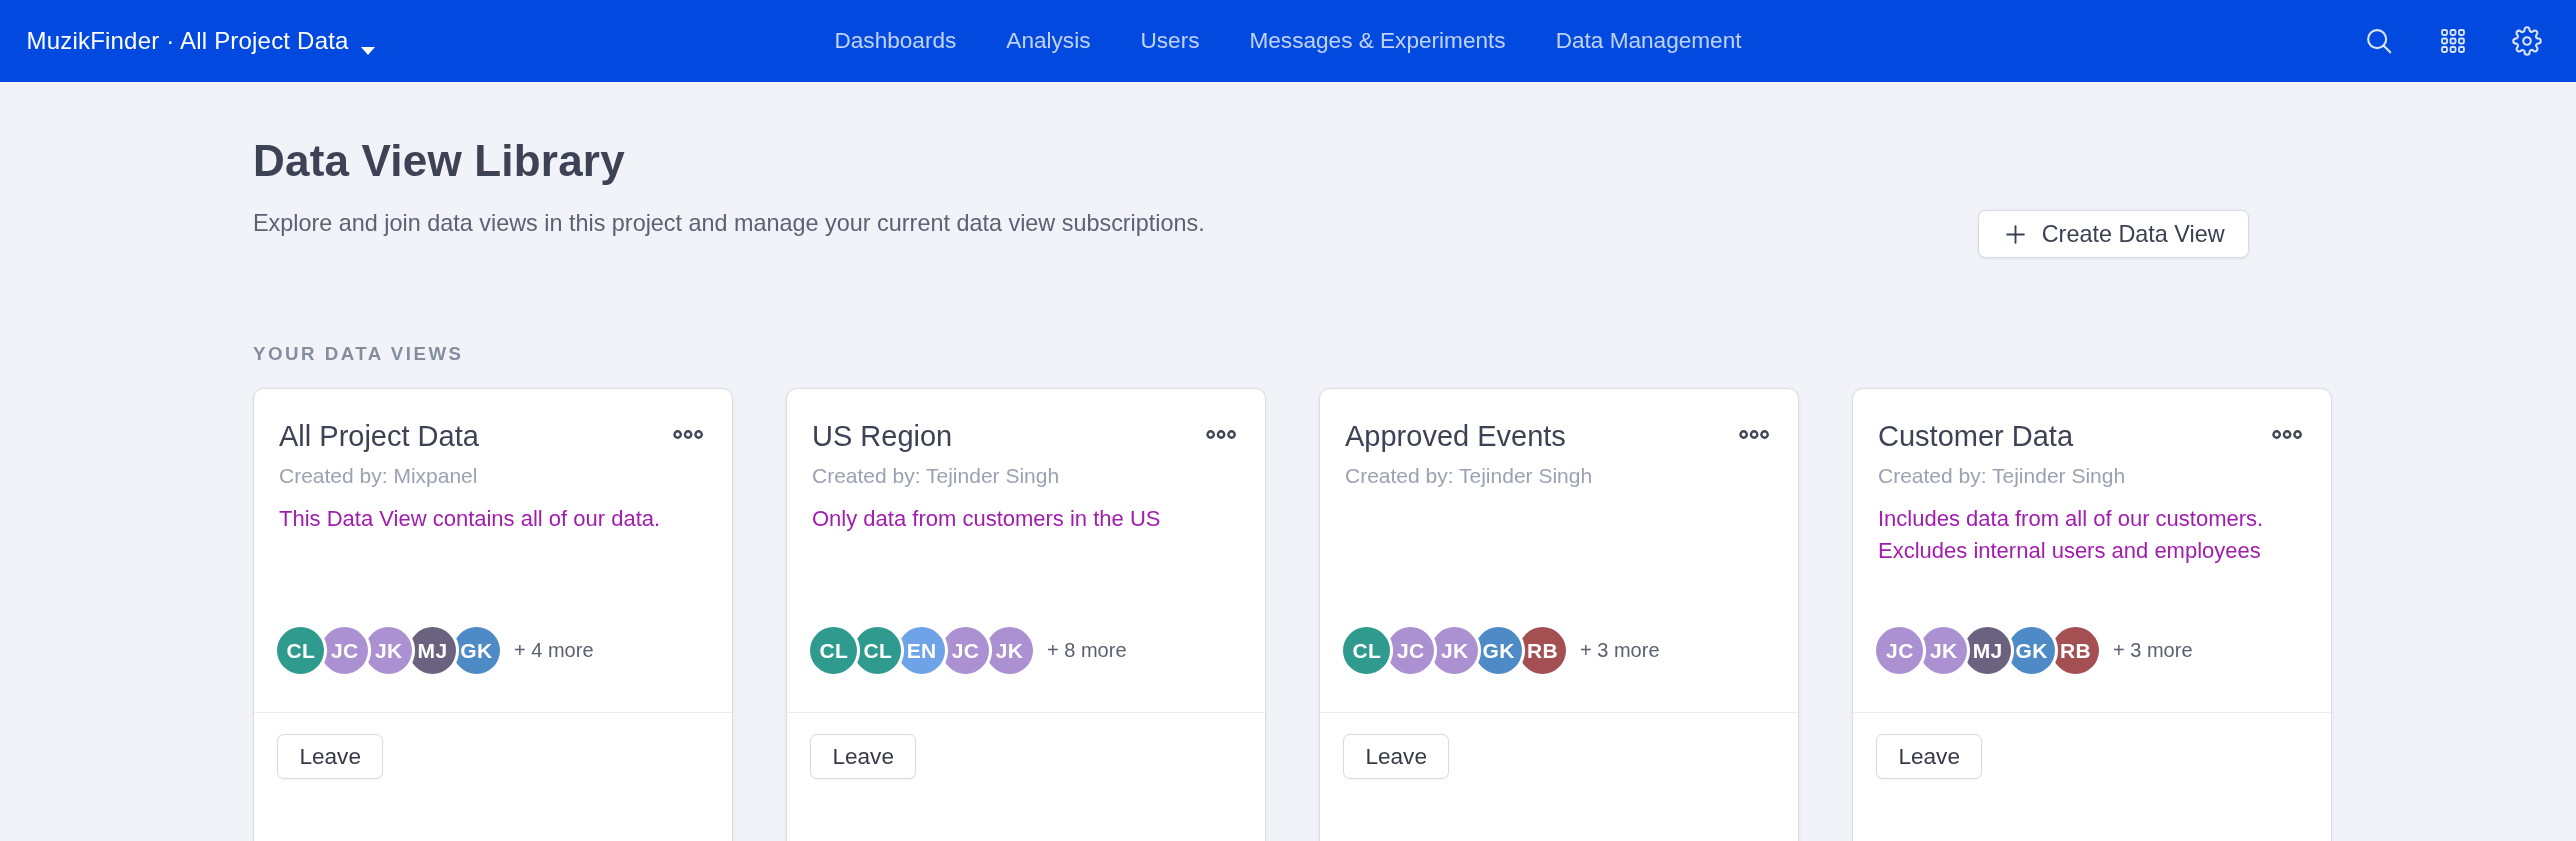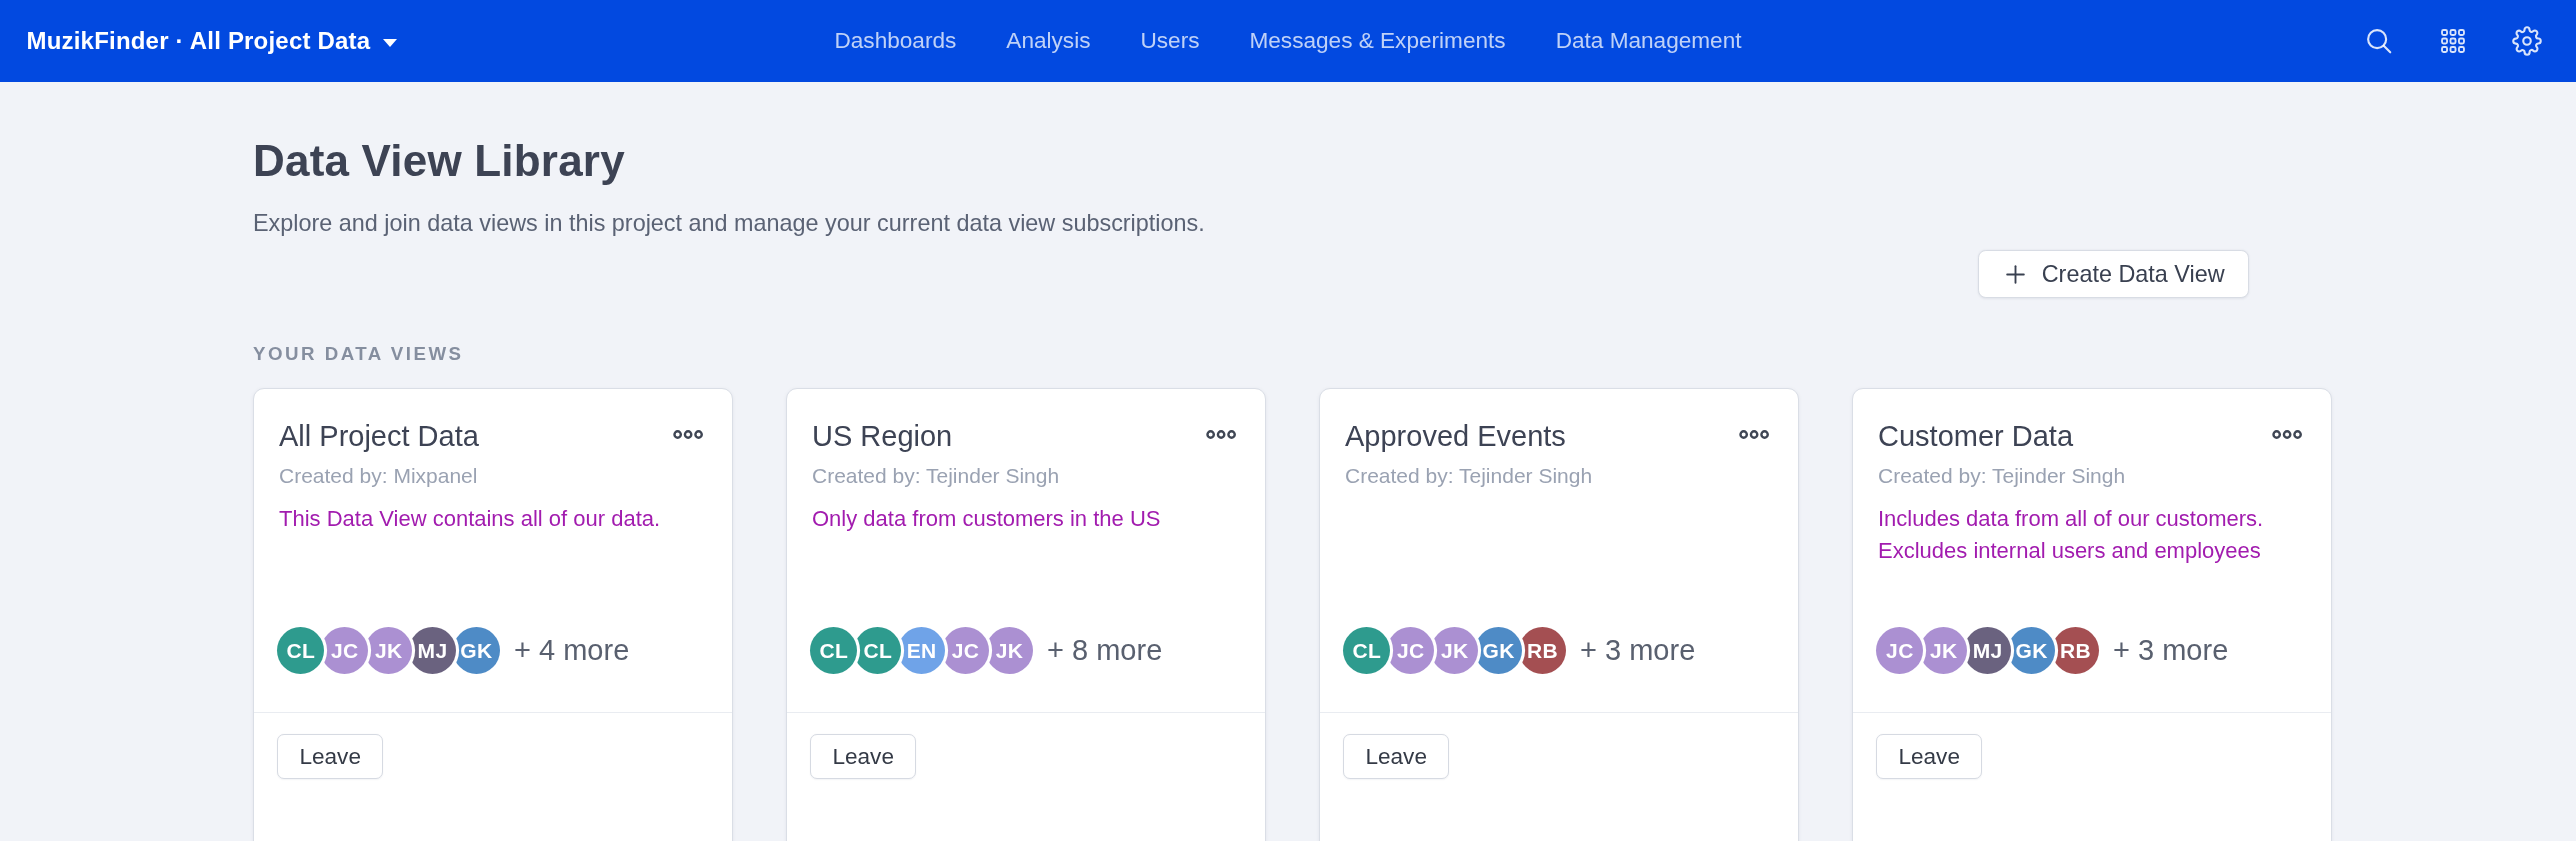--- a/index.html
+++ b/index.html
@@ -7,41 +7,41 @@
     width:2576px;height:841px;overflow:hidden;position:relative;
     background:#f1f3f8;font-family:"Liberation Sans",sans-serif;
     -webkit-font-smoothing:antialiased;
   }
   
   .navbar{
     position:absolute;top:0;left:0;right:0;height:82px;
     background:#0249e0;display:flex;align-items:center;
     padding:0 34px 0 26.5px;box-sizing:border-box;
   }
-  .logo{display:flex;align-items:center;gap:12.5px;color:#fff;
-    font-size:24px;font-weight:700;letter-spacing:0.2px;cursor:pointer;}
+  .logo{display:flex;align-items:flex-end;gap:12.5px;color:#fff;
+    font-size:24px;font-weight:400;letter-spacing:0.2px;cursor:pointer;}
   .caret{width:0;height:0;border-left:7px solid transparent;
     border-right:7px solid transparent;border-top:8.6px solid #ffffff;margin-top:3.1px;}
   .nav-links{position:absolute;left:50%;transform:translateX(-50%);
     display:flex;gap:50px;align-items:flex-start;}
   .nav-link{color:rgba(255,255,255,.75);font-size:22.6px;white-space:nowrap;cursor:pointer;}
   .nav-icons{margin-left:auto;display:flex;align-items:center;gap:45px;}
   .nav-icon{display:flex;align-items:center;justify-content:center;cursor:pointer;
     color:rgba(255,255,255,.85);}
   .nav-icon svg{display:block;}
   
   .page-title{position:absolute;left:253px;top:136px;font-size:44px;font-weight:700;
     color:#3d4354;letter-spacing:0.2px;}
   .page-subtitle{position:absolute;left:253px;top:210px;font-size:23.4px;color:#5a6274;}
   .create-btn{
     position:absolute;right:327px;top:210px;height:48px;box-sizing:border-box;
     display:flex;align-items:center;gap:14px;padding:0 23.4px;
     background:#ffffff;border:0.8px solid #d8dce4;border-radius:7.8px;
     box-shadow:0 0.8px 2.3px rgba(25,39,70,.08);cursor:pointer;
-    font-size:23.4px;color:#394050;font-weight:500;margin-top:40px;
+    font-size:23.4px;color:#394050;font-weight:500;
   }
   .section-label{position:absolute;left:253px;top:343px;font-size:18.7px;font-weight:700;
     letter-spacing:2.5px;color:#858e9f;}
   
   .cards{position:absolute;left:253px;top:388px;display:flex;gap:53px;}
   .card{
     position:relative;width:480px;height:515px;box-sizing:border-box;
     background:#ffffff;border:0.8px solid #dadee6;border-radius:11px;
     box-shadow:0 1.6px 4.7px rgba(20,30,60,.06);
   }
@@ -51,21 +51,21 @@
   .card-desc{position:absolute;left:25px;right:23.4px;top:114px;font-size:22px;
     line-height:32px;color:#a21caf;}
   .avatar-row{position:absolute;left:23.4px;top:238px;display:flex;align-items:center;}
   .avatar{
     position:relative;width:47px;height:47px;border-radius:50%;
     display:flex;align-items:center;justify-content:center;
     color:#fff;font-size:21px;font-weight:700;letter-spacing:0.4px;
     box-shadow:0 0 0 3.1px #ffffff;margin-left:-3.1px;
   }
   .avatar:first-child{margin-left:0;}
-  .avatar-more{margin-left:14px;font-size:29px;color:#59606f;}
+  .avatar-more{margin-left:14px;font-size:20px;color:#59606f;}
   .card-divider{position:absolute;left:0;right:0;top:323px;border-top:0.8px solid #e9ecf1;}
   .leave-btn{
     position:absolute;left:23.4px;top:345px;height:45px;box-sizing:border-box;
     display:flex;align-items:center;padding:0 21px;
     background:#fff;border:0.8px solid #d6dae2;border-radius:7px;
     box-shadow:0 0.8px 1.6px rgba(25,39,70,.05);cursor:pointer;
     font-size:22.6px;color:#343a46;
   }
 </style>
 </head>

